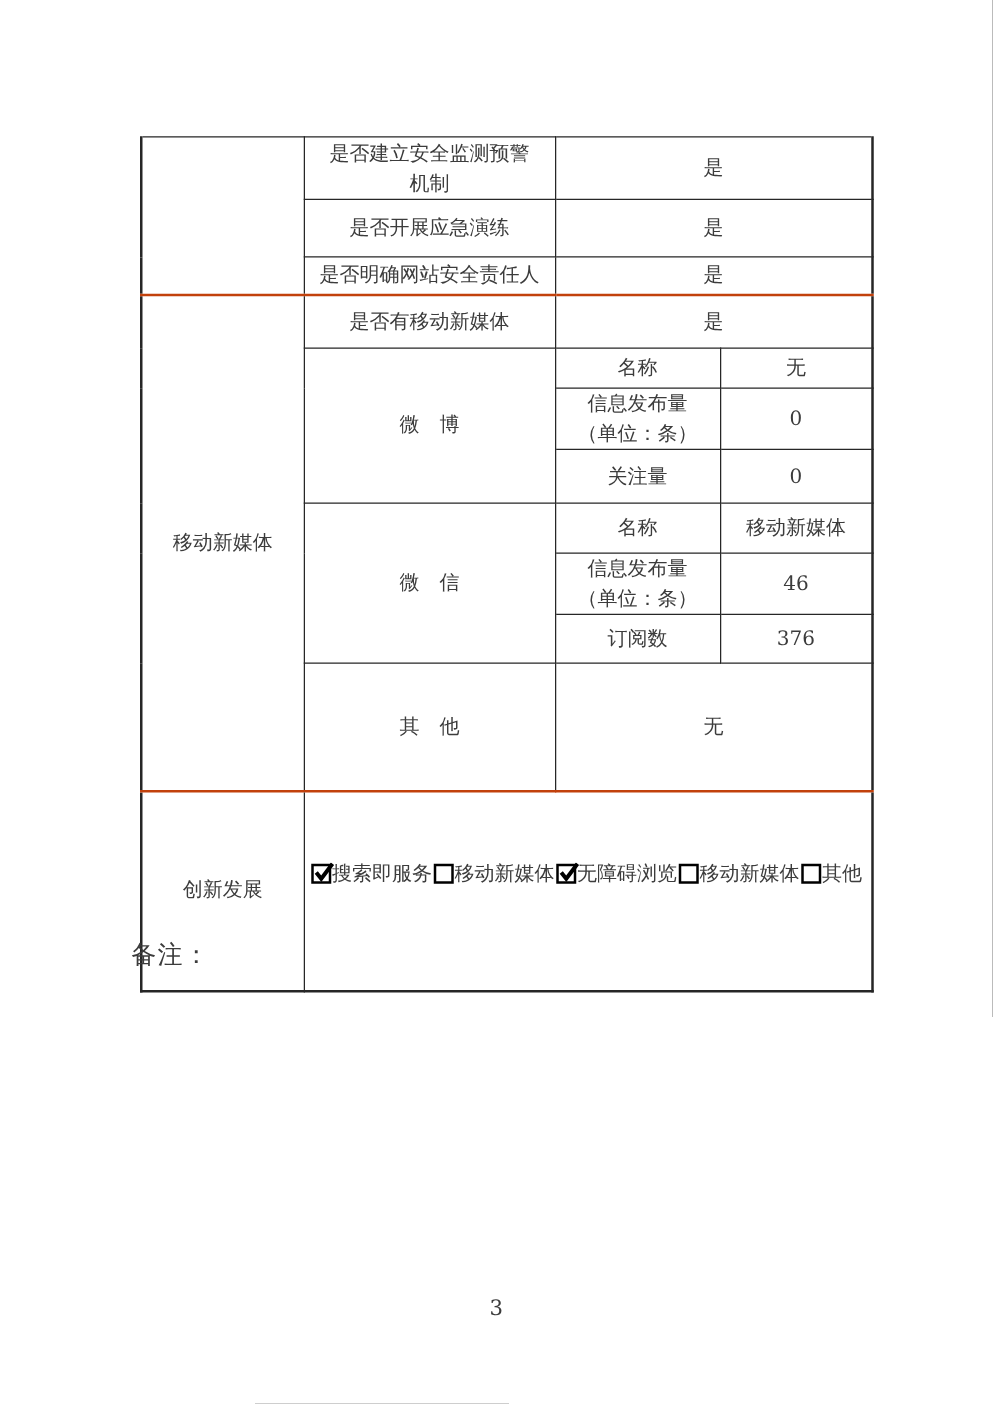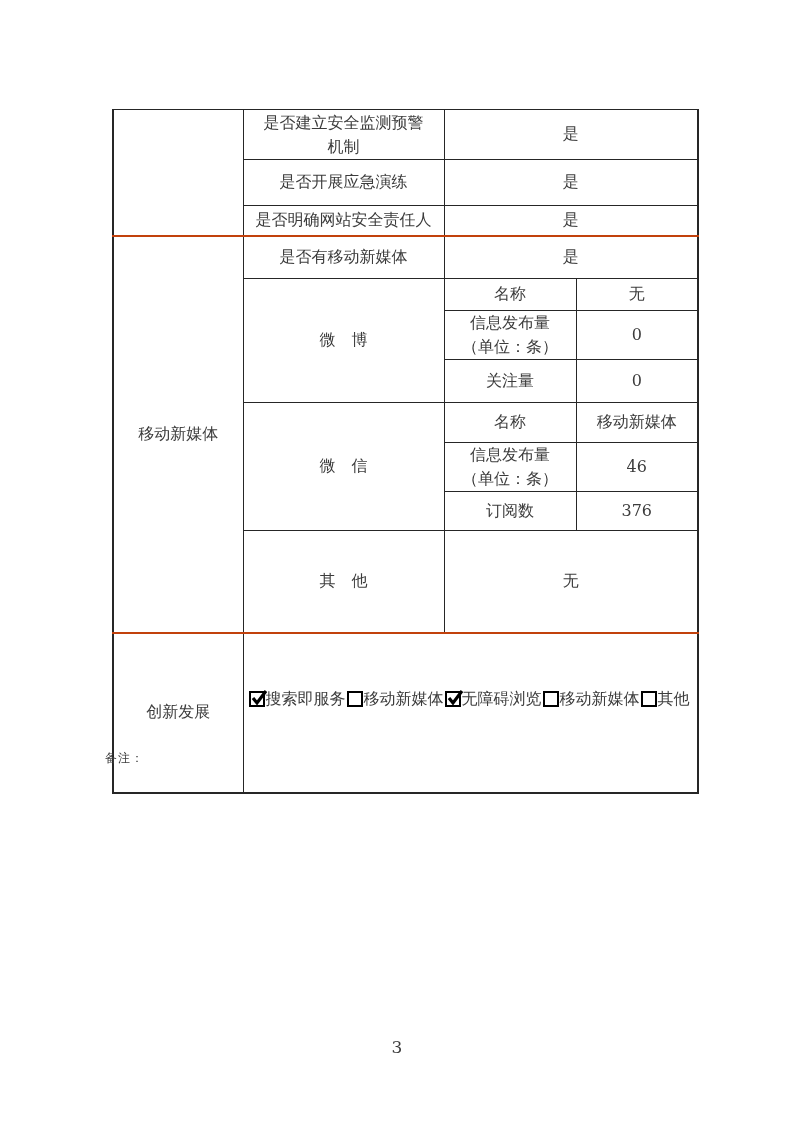--- a/index.html
+++ b/index.html
@@ -43,21 +43,21 @@
     border:2px solid #000;
     margin:0 1px;
     position:relative;
     flex:0 0 auto;
   }
   .cb-box svg{display:none;position:absolute;left:-1px;top:-3px;}
   .cb-box.checked svg{display:block;}
   .cb-label{font-size:16px;color:#3c3c3c;}
   .remarks{
     position:absolute;left:105px;top:750px;
-    font-size:12px;color:#3c3c3c;letter-spacing:1px;
+    font-size:20px;color:#3c3c3c;letter-spacing:1px;
   }
   .page-number{
     position:absolute;left:0;right:0;top:1037px;
     text-align:center;font-size:17px;color:#3c3c3c;
   }
 </style>
 </head>
 <body>
 
 <div class="page">

